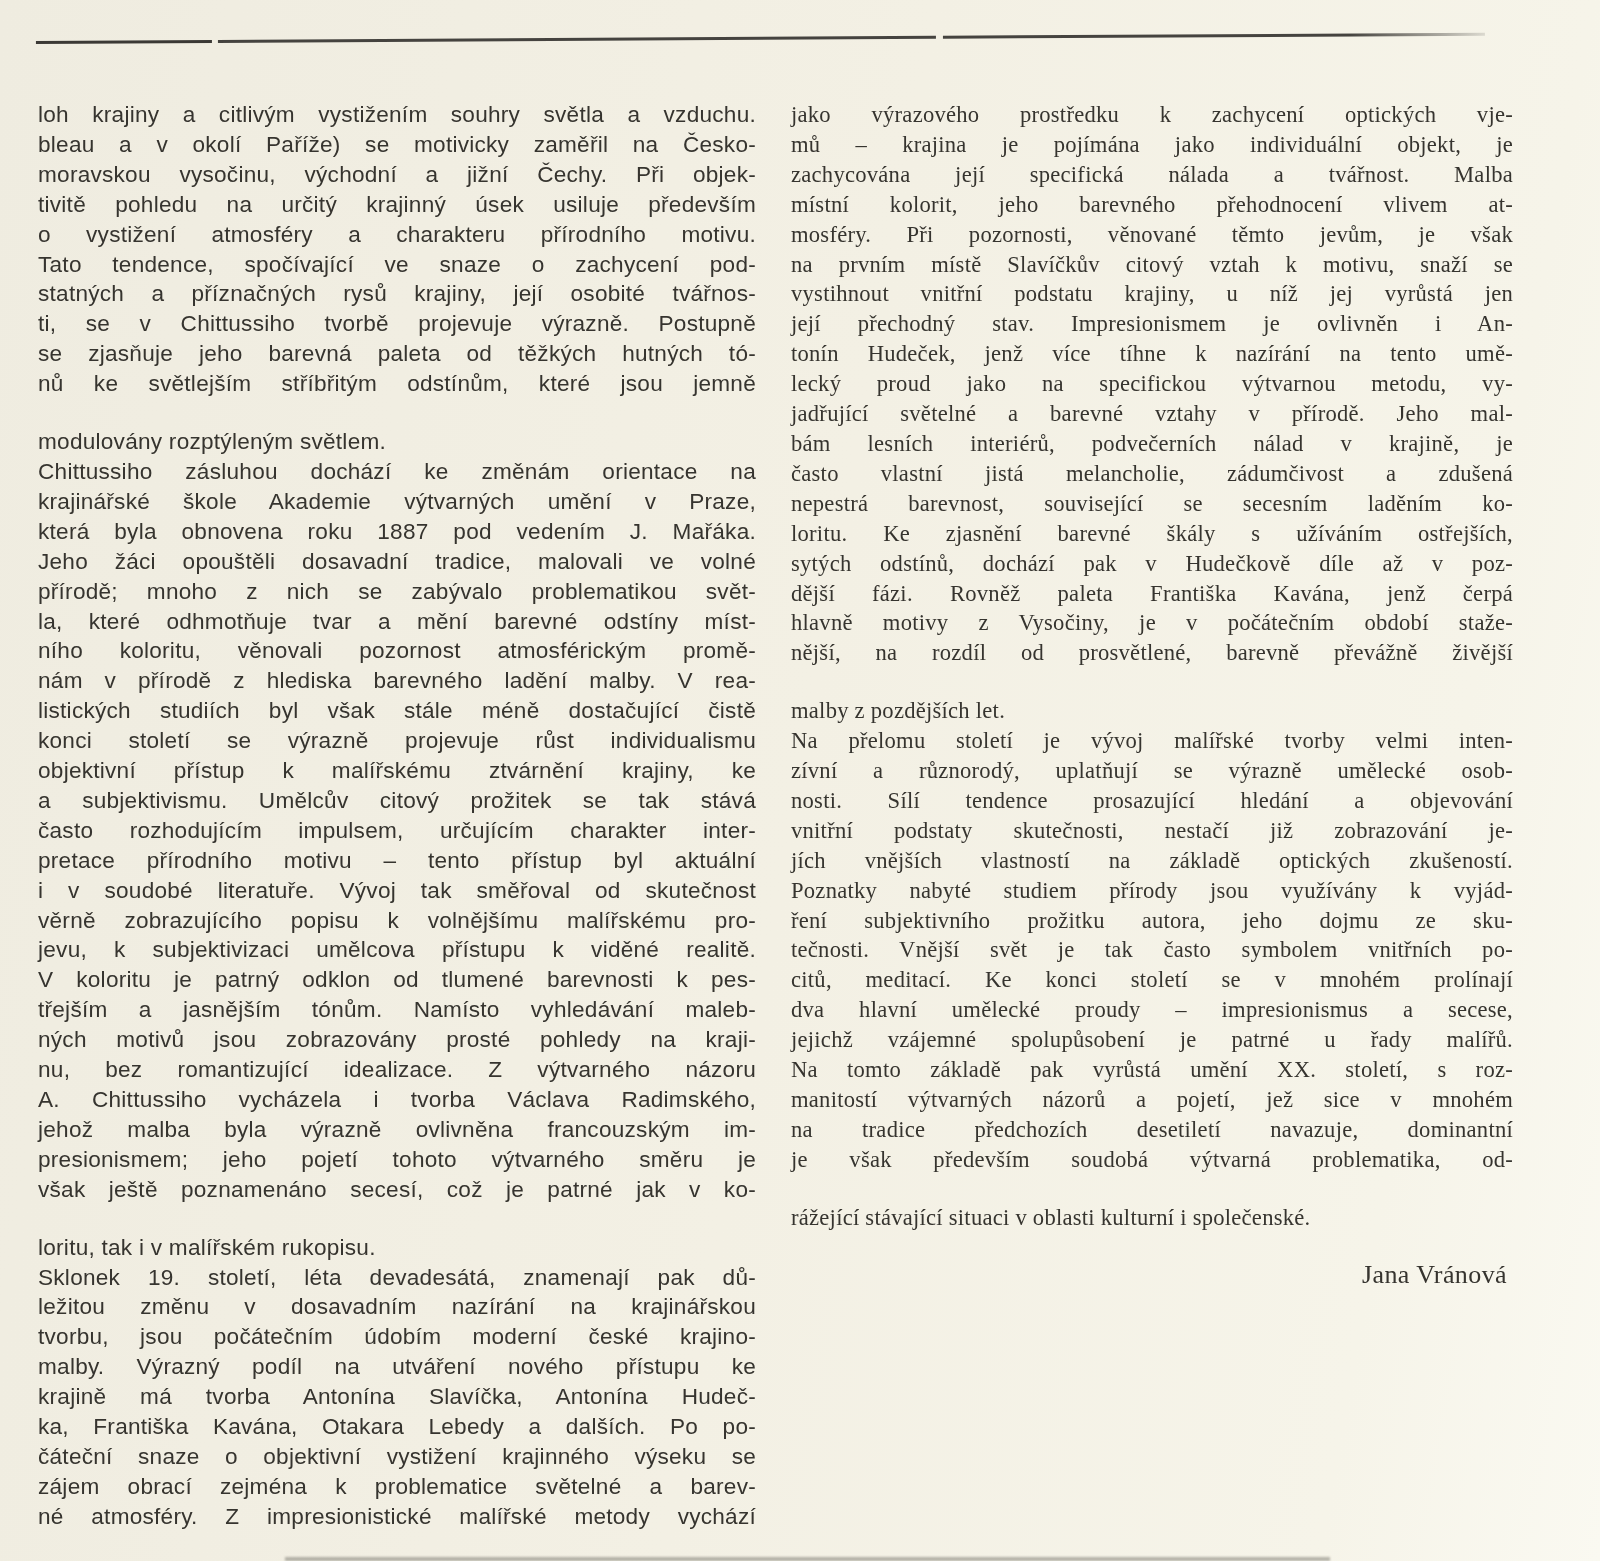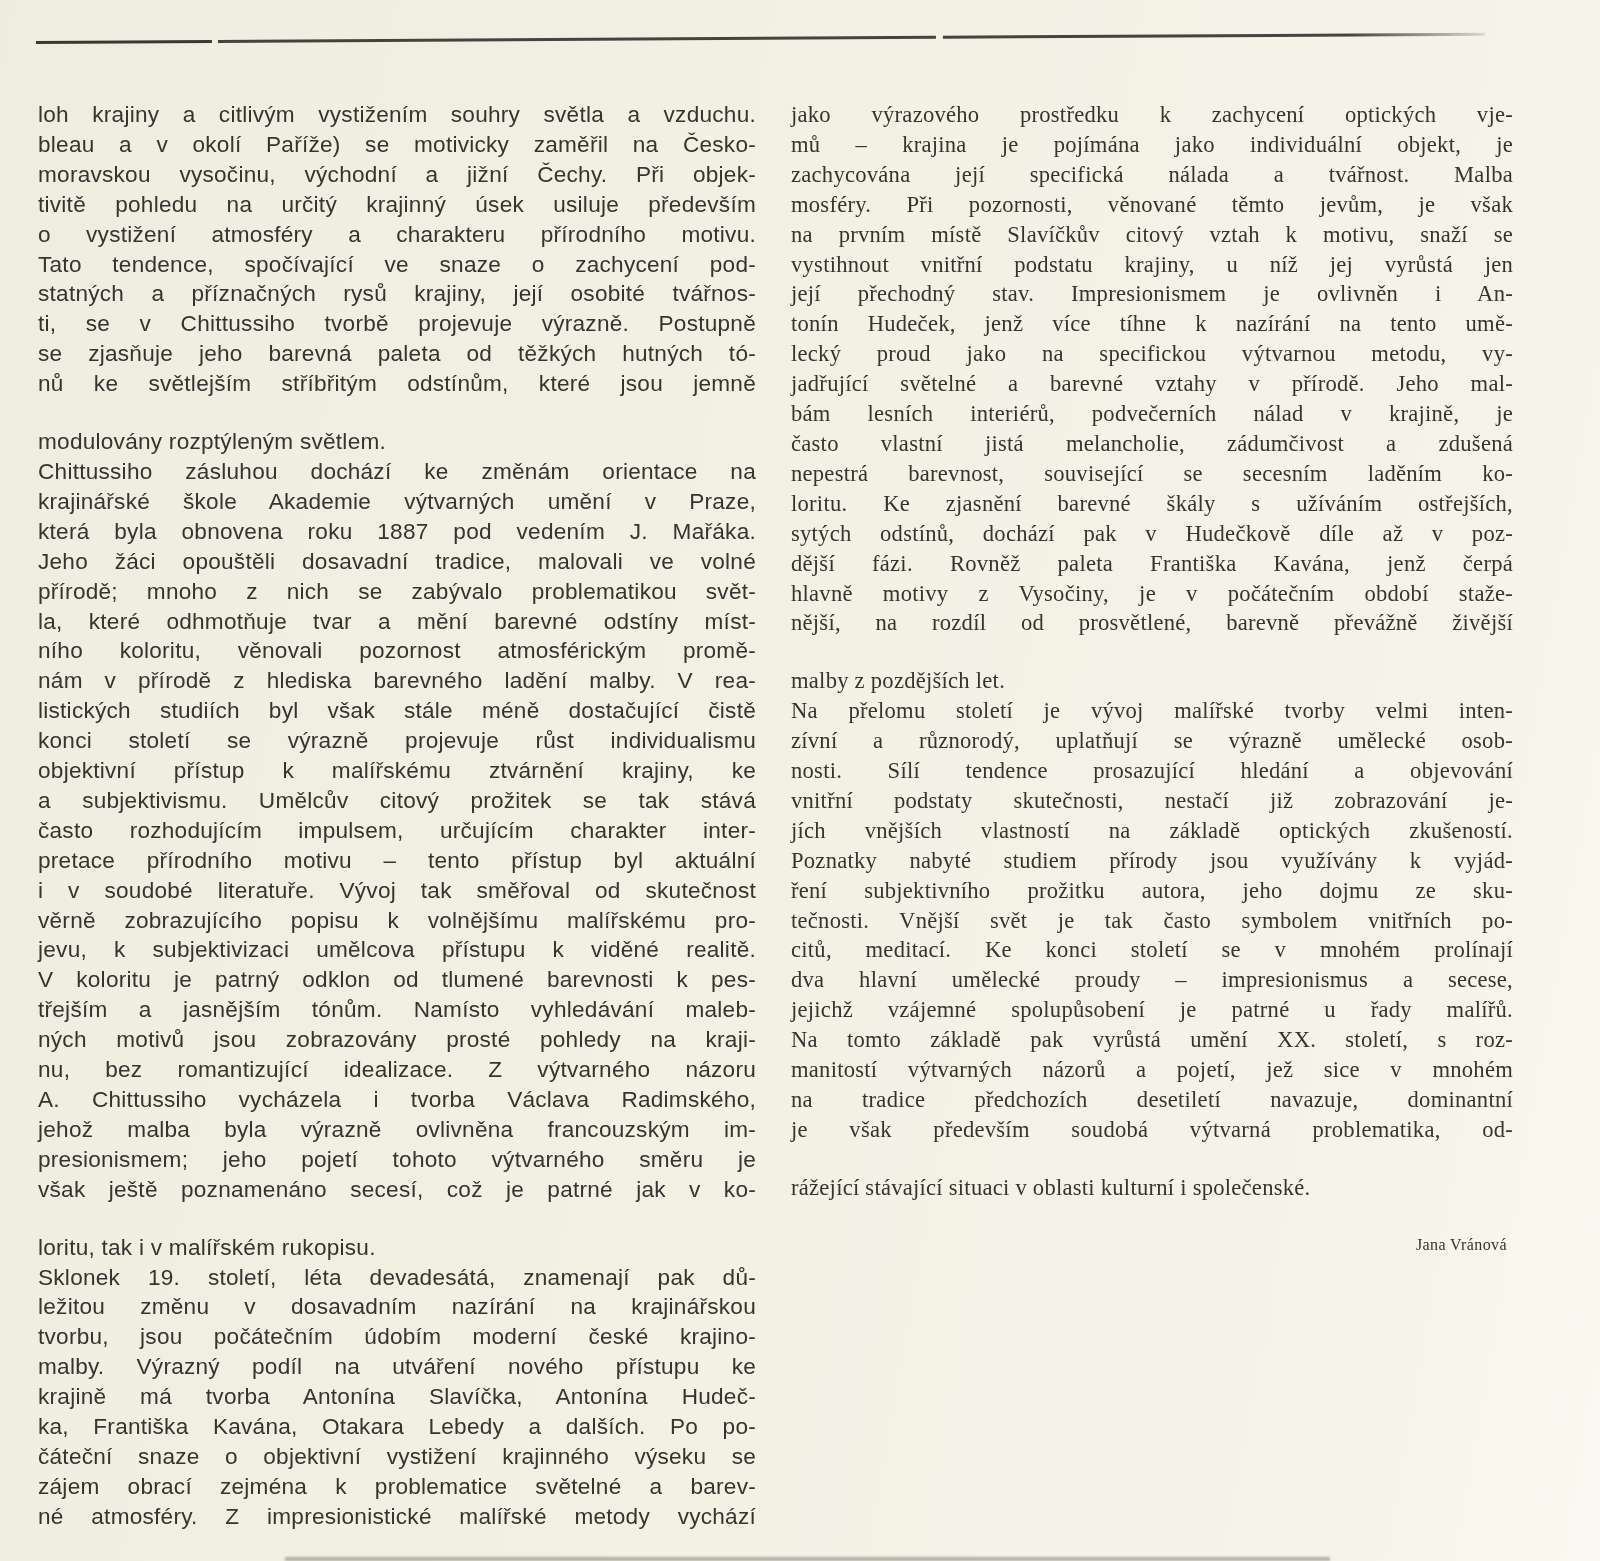--- a/index.html
+++ b/index.html
@@ -52,21 +52,21 @@
     text-align: justify;
     text-align-last: justify;
     white-space: normal;
   }
   .line.para-end { text-align-last: left; margin-top: 28px; }
 
   .signature {
     margin-top: 27px;
     text-align: right;
     padding-right: 6px;
-    font-size: 16px;
+    font-size: 26px;
     letter-spacing: 0.4px;
   }
 
   .bottom-shadow {
     position: absolute;
     bottom: 0;
     left: 285px;
     width: 1045px;
     height: 4px;
     background: rgba(118, 116, 108, 0.5);
@@ -138,20 +138,21 @@
           <div class="line para-end">Antonín Slavíček, v jehož pojetí jí není využíváno pouze</div>
         </div>
       </div>
 
     <div class="column right">
       <div>
           <div class="paragraph">
             <div class="line">jako výrazového prostředku k zachycení optických vje-</div>
             <div class="line">mů – krajina je pojímána jako individuální objekt, je</div>
             <div class="line">zachycována její specifická nálada a tvářnost. Malba</div>
+            <div class="line">místní kolorit, jeho barevného přehodnocení vlivem at-</div>
             <div class="line">mosféry. Při pozornosti, věnované těmto jevům, je však</div>
             <div class="line">na prvním místě Slavíčkův citový vztah k motivu, snaží se</div>
             <div class="line">vystihnout vnitřní podstatu krajiny, u níž jej vyrůstá jen</div>
             <div class="line">její přechodný stav. Impresionismem je ovlivněn i An-</div>
             <div class="line">tonín Hudeček, jenž více tíhne k nazírání na tento umě-</div>
             <div class="line">lecký proud jako na specifickou výtvarnou metodu, vy-</div>
             <div class="line">jadřující světelné a barevné vztahy v přírodě. Jeho mal-</div>
             <div class="line">bám lesních interiérů, podvečerních nálad v krajině, je</div>
             <div class="line">často vlastní jistá melancholie, zádumčivost a zdušená</div>
             <div class="line">nepestrá barevnost, související se secesním laděním ko-</div>

